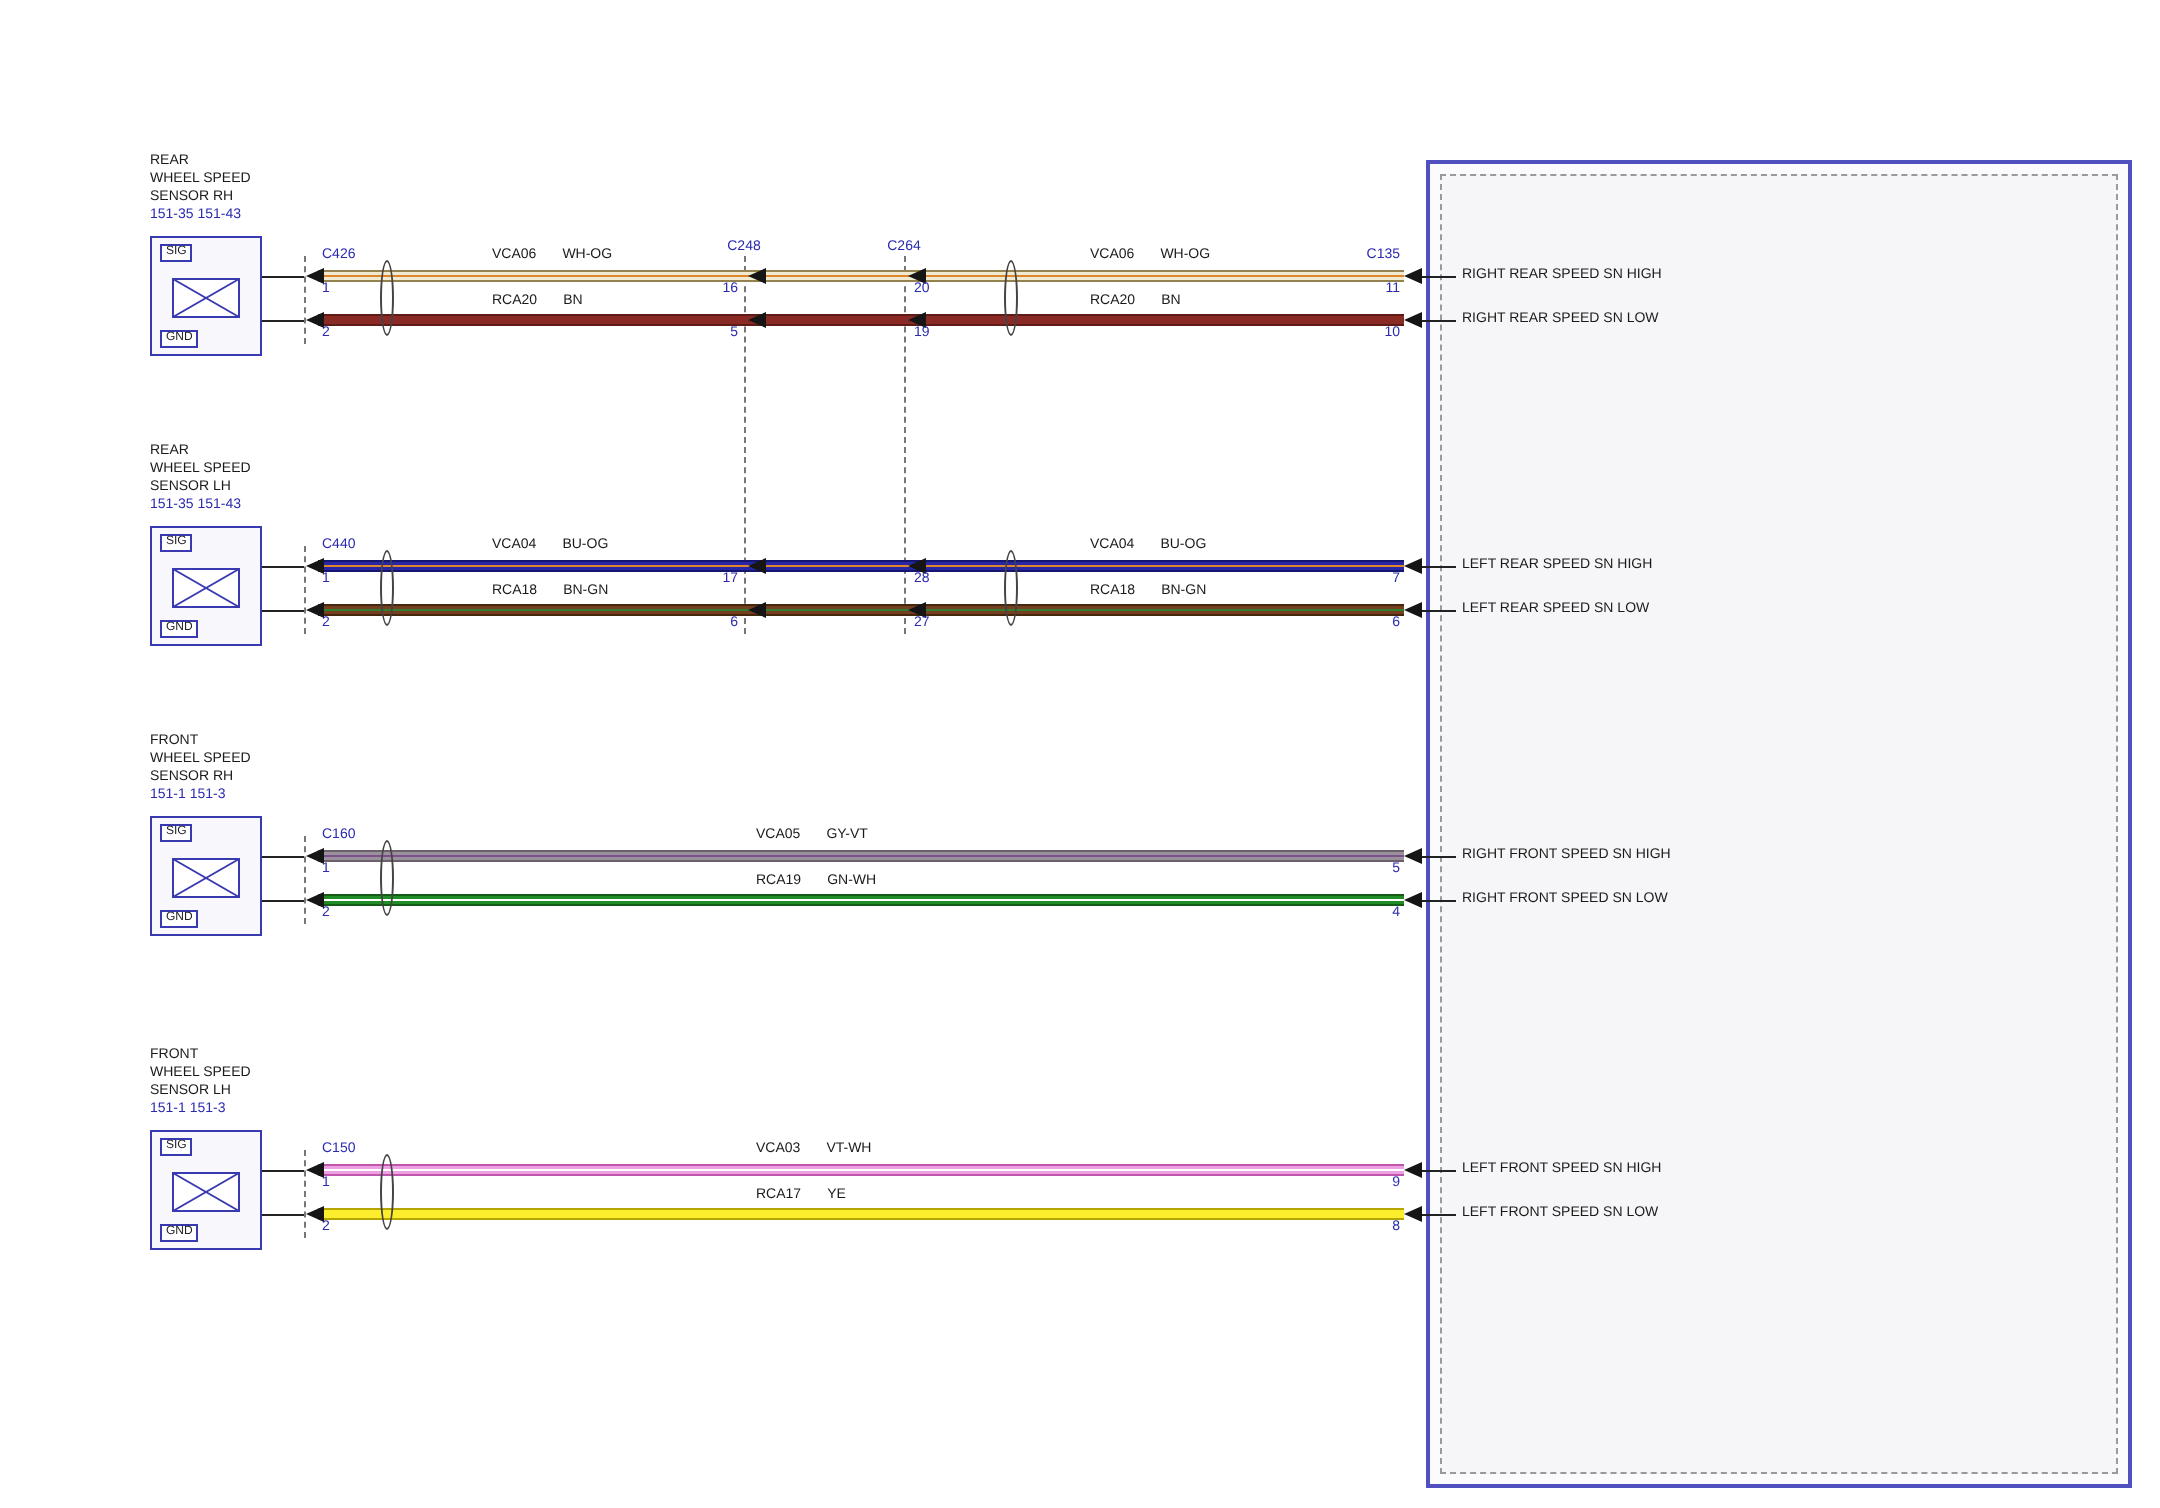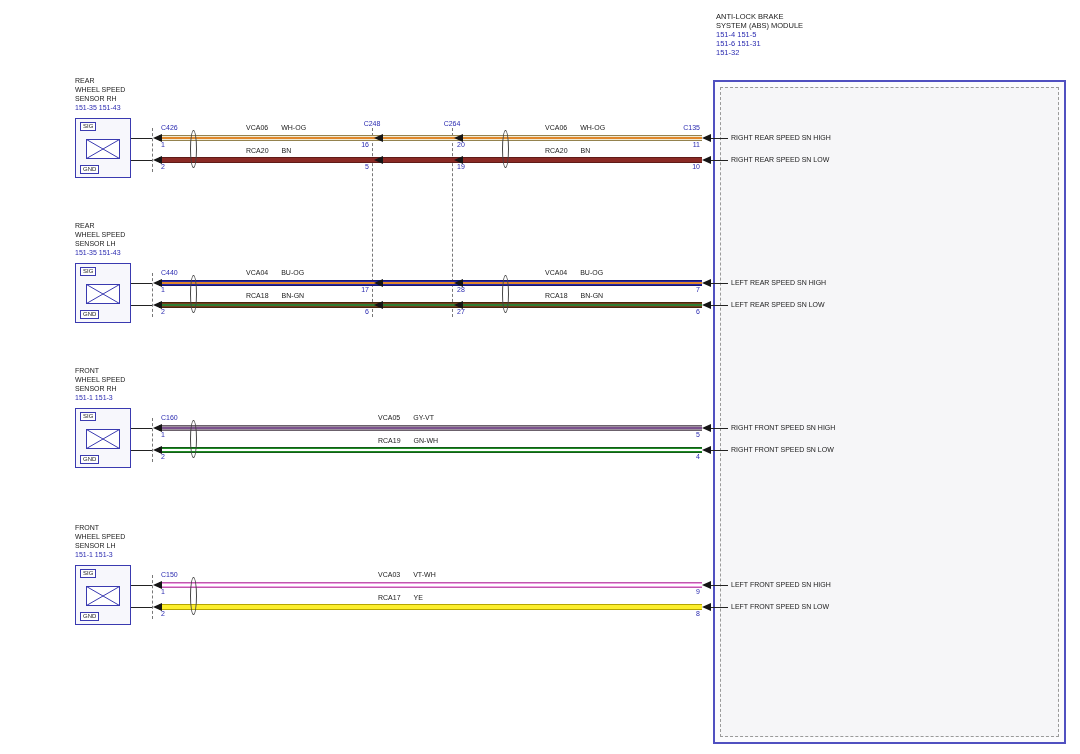--- a/index.html
+++ b/index.html
@@ -44,27 +44,20 @@
   .module-header { position:absolute; left:716px; top:12px; font-size:7.5px; line-height:9px; white-space:nowrap; }
 </style>
 </head>
 <body>
 
 <div id="canvas">
 
   <div class="module-box">
     <div class="module-inner"></div>
   </div>
-  <div class="module-header">
-    <div>ANTI-LOCK BRAKE</div>
-    <div>SYSTEM (ABS) MODULE</div>
-    <div class="blue">151-4  151-5</div>
-    <div class="blue">151-6   151-31</div>
-    <div class="blue">151-32</div>
-  </div>
 
   <div class="dash-v" style="left:372px;top:128px;height:189px"></div>
   <div class="dash-v" style="left:452px;top:128px;height:189px"></div>
 
   <div class="sensor-label" style="left:75px;top:76px">
     <div>REAR</div>
     <div>WHEEL SPEED</div>
     <div>SENSOR RH</div>
     <div class="blue">151-35  151-43</div>
   </div>

